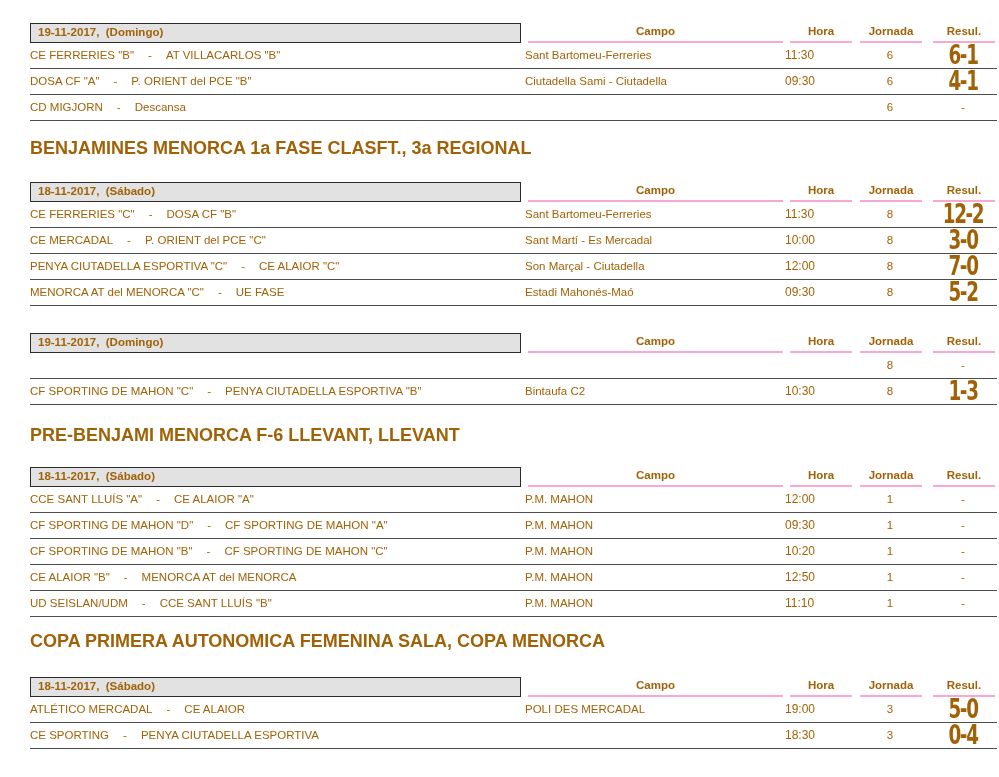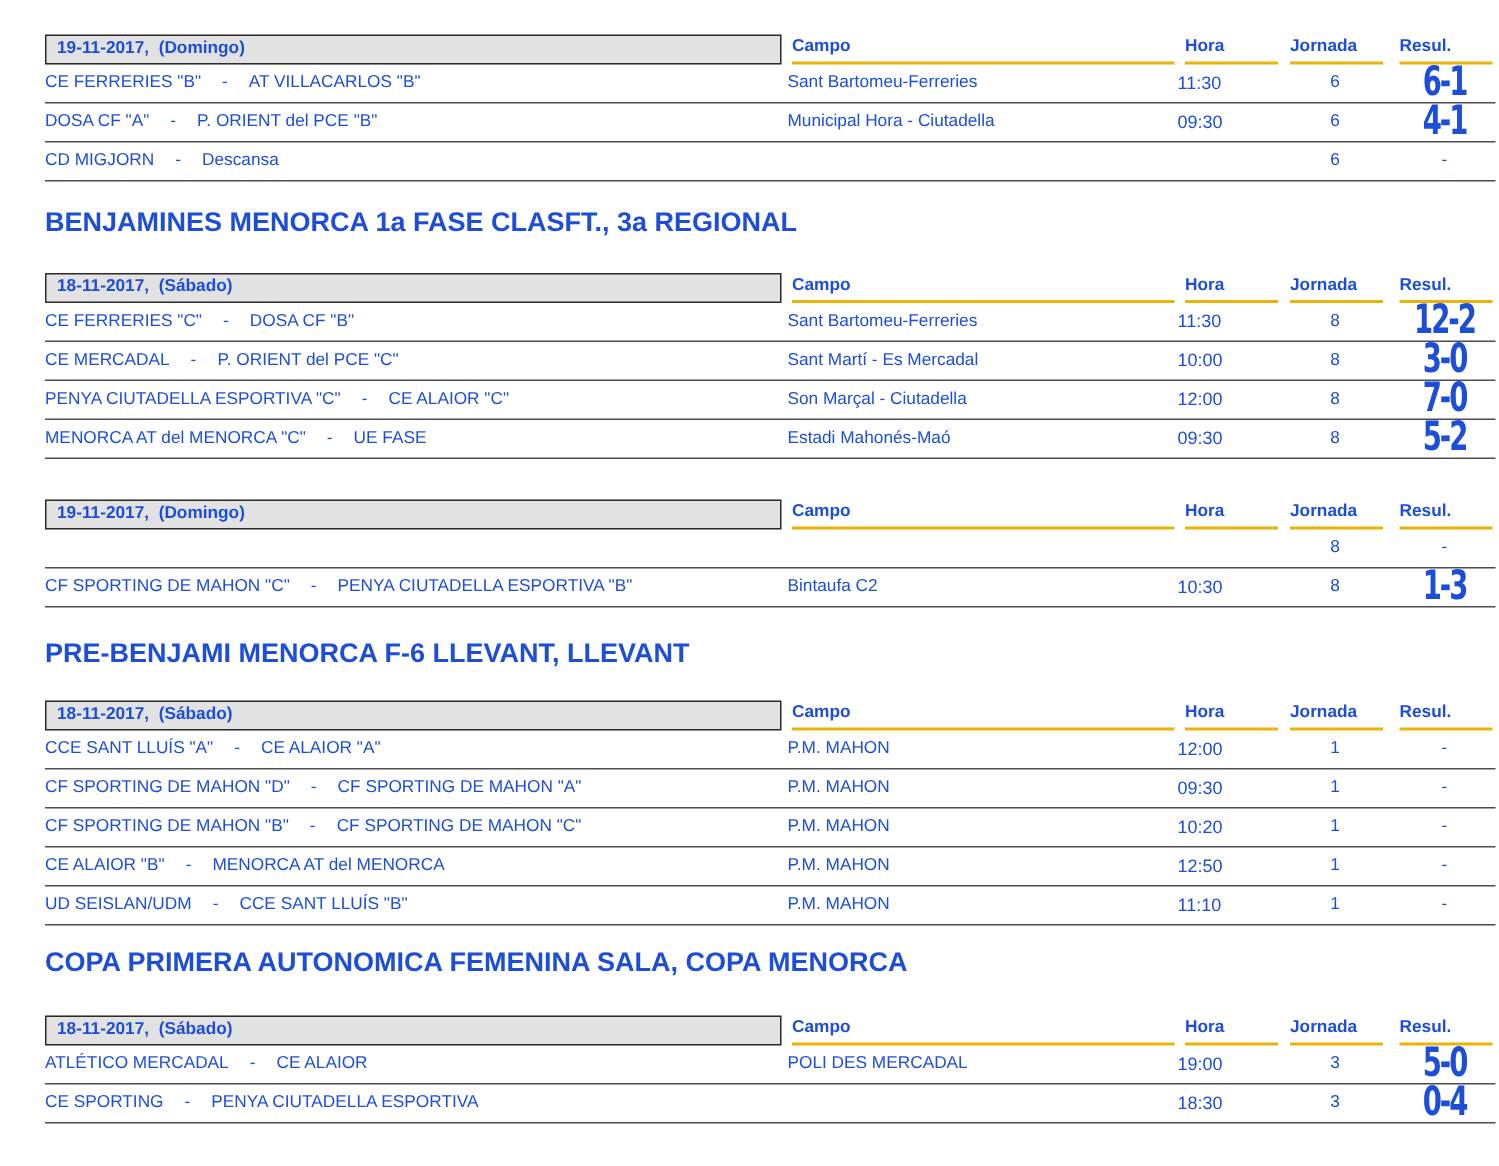--- a/index.html
+++ b/index.html
@@ -1,26 +1,26 @@
 <!DOCTYPE html>
 <html><head>
 <meta charset="utf-8">
 <style>
   html,body{margin:0;padding:0;background:#fff;}
   .page{position:relative;width:999px;height:777px;background:#ffffff;overflow:hidden;
-        font-family:"Liberation Sans",sans-serif;color:#1d4ed8;}
+        font-family:"Liberation Sans",sans-serif;color:#a16207;}
 
   
   .ftable{position:absolute;left:30px;width:967px;}
   .thead{position:relative;height:20px;}
   .datebox{position:absolute;left:0;bottom:0;width:491px;height:20px;box-sizing:border-box;
            background:#e2e2e2;border:1.5px solid #2b2b2b;font-weight:bold;font-size:11.5px;
            line-height:16px;padding-left:7px;white-space:pre;}
-  .colhead{position:absolute;bottom:0;height:20px;box-sizing:border-box;border-bottom:2px solid #eab308;
-           text-align:left;font-weight:bold;font-size:11.5px;line-height:16px;}
+  .colhead{position:absolute;bottom:0;height:20px;box-sizing:border-box;border-bottom:2px solid #f9a8d4;
+           text-align:center;font-weight:bold;font-size:11.5px;line-height:16px;}
   .ch-campo{left:498px;width:255px;}
   .ch-hora{left:760px;width:62px;}
   .ch-jornada{left:830px;width:62px;}
   .ch-resul{left:903px;width:62px;}
 
   .trow{position:relative;height:25px;border-bottom:1px solid #4d4d4d;}
   .c{position:absolute;top:0;height:25px;line-height:25px;white-space:nowrap;}
   .c-teams{left:0;font-size:11.5px;}
   .dash{display:inline-block;margin:0 14px;}
   .c-campo{left:495px;font-size:11.5px;}
@@ -47,21 +47,21 @@
     </div>
     <div class="trow">
       <div class="c c-teams"><span>CE FERRERIES "B"</span><span class="dash">-</span><span>AT VILLACARLOS "B"</span></div>
       <div class="c c-campo">Sant Bartomeu-Ferreries</div>
       <div class="c c-hora">11:30</div>
       <div class="c c-jornada">6</div>
       <div class="c c-resul score">6-1</div>
     </div>
     <div class="trow">
       <div class="c c-teams"><span>DOSA CF "A"</span><span class="dash">-</span><span>P. ORIENT del PCE "B"</span></div>
-      <div class="c c-campo">Municipal Hora - Ciutadella</div>
+      <div class="c c-campo">Ciutadella Sami - Ciutadella</div>
       <div class="c c-hora">09:30</div>
       <div class="c c-jornada">6</div>
       <div class="c c-resul score">4-1</div>
     </div>
     <div class="trow">
       <div class="c c-teams"><span>CD MIGJORN</span><span class="dash">-</span><span>Descansa</span></div>
       <div class="c c-campo"></div>
       <div class="c c-hora"></div>
       <div class="c c-jornada">6</div>
       <div class="c c-resul">-</div>

